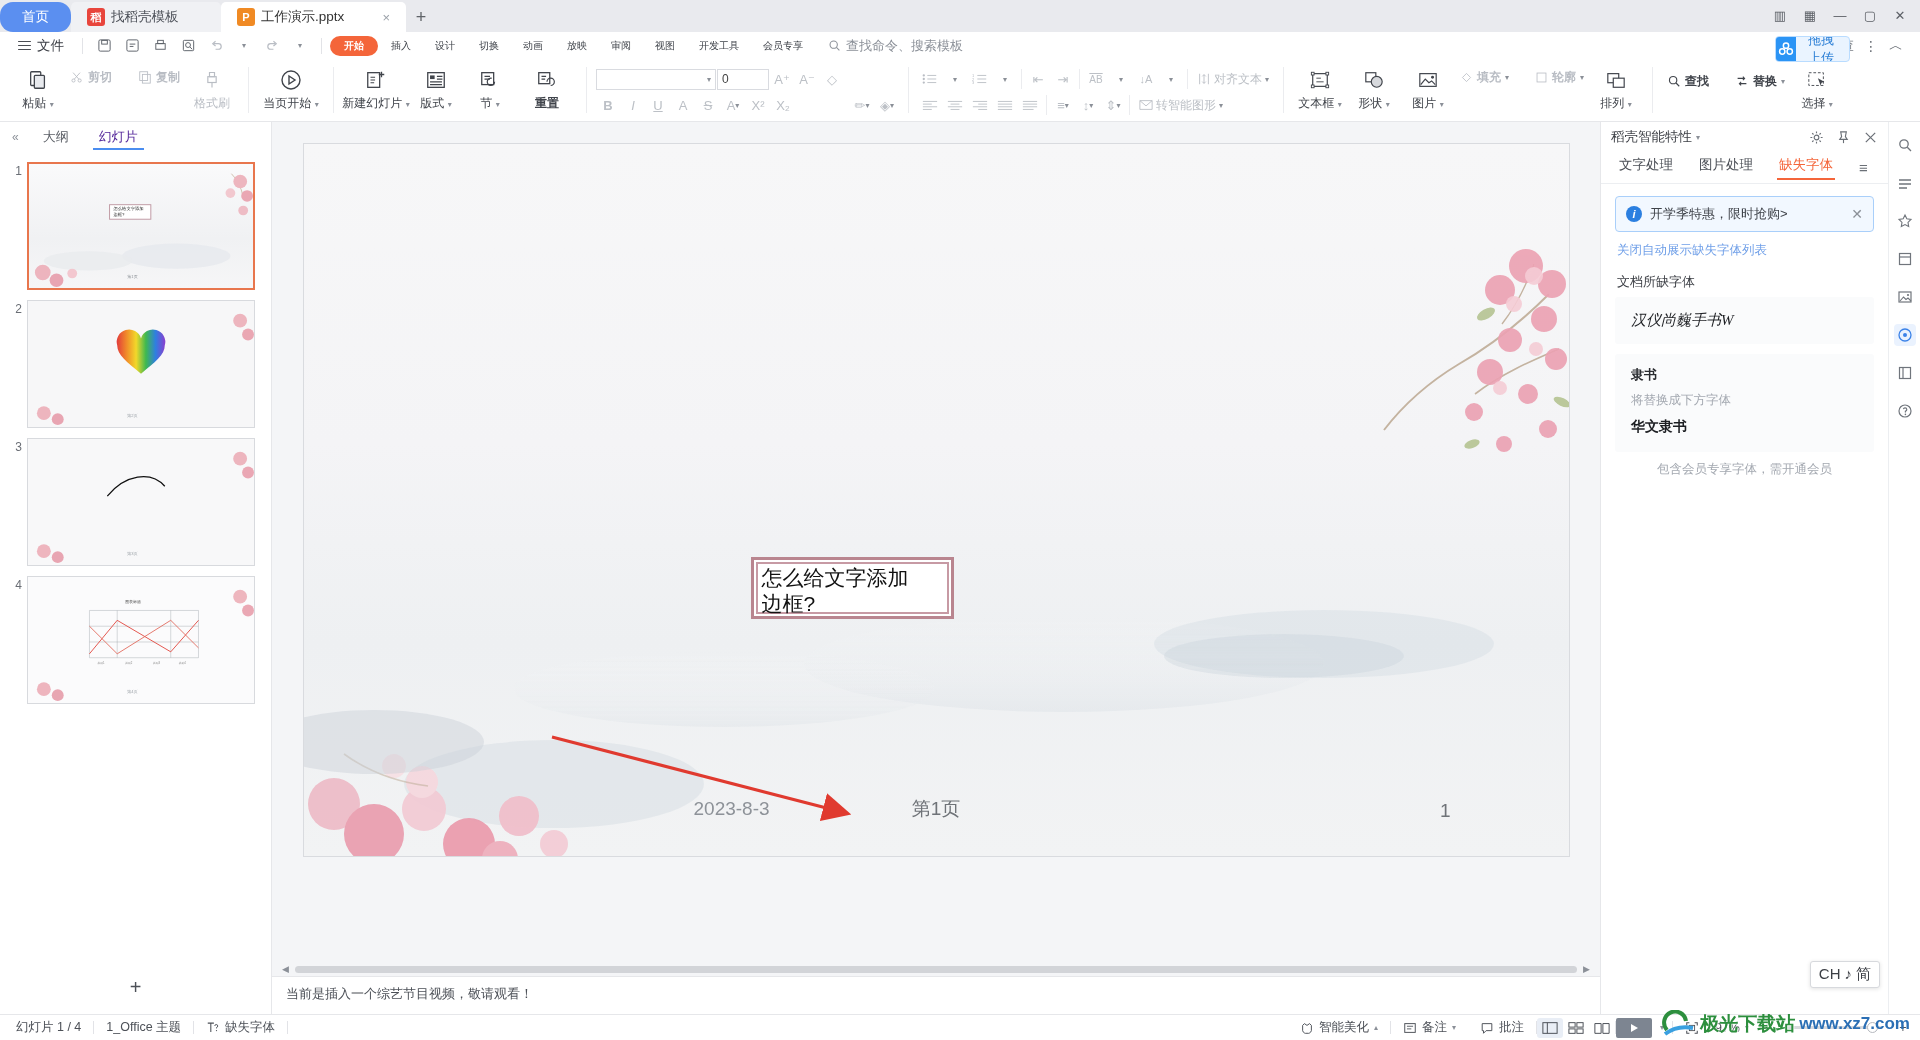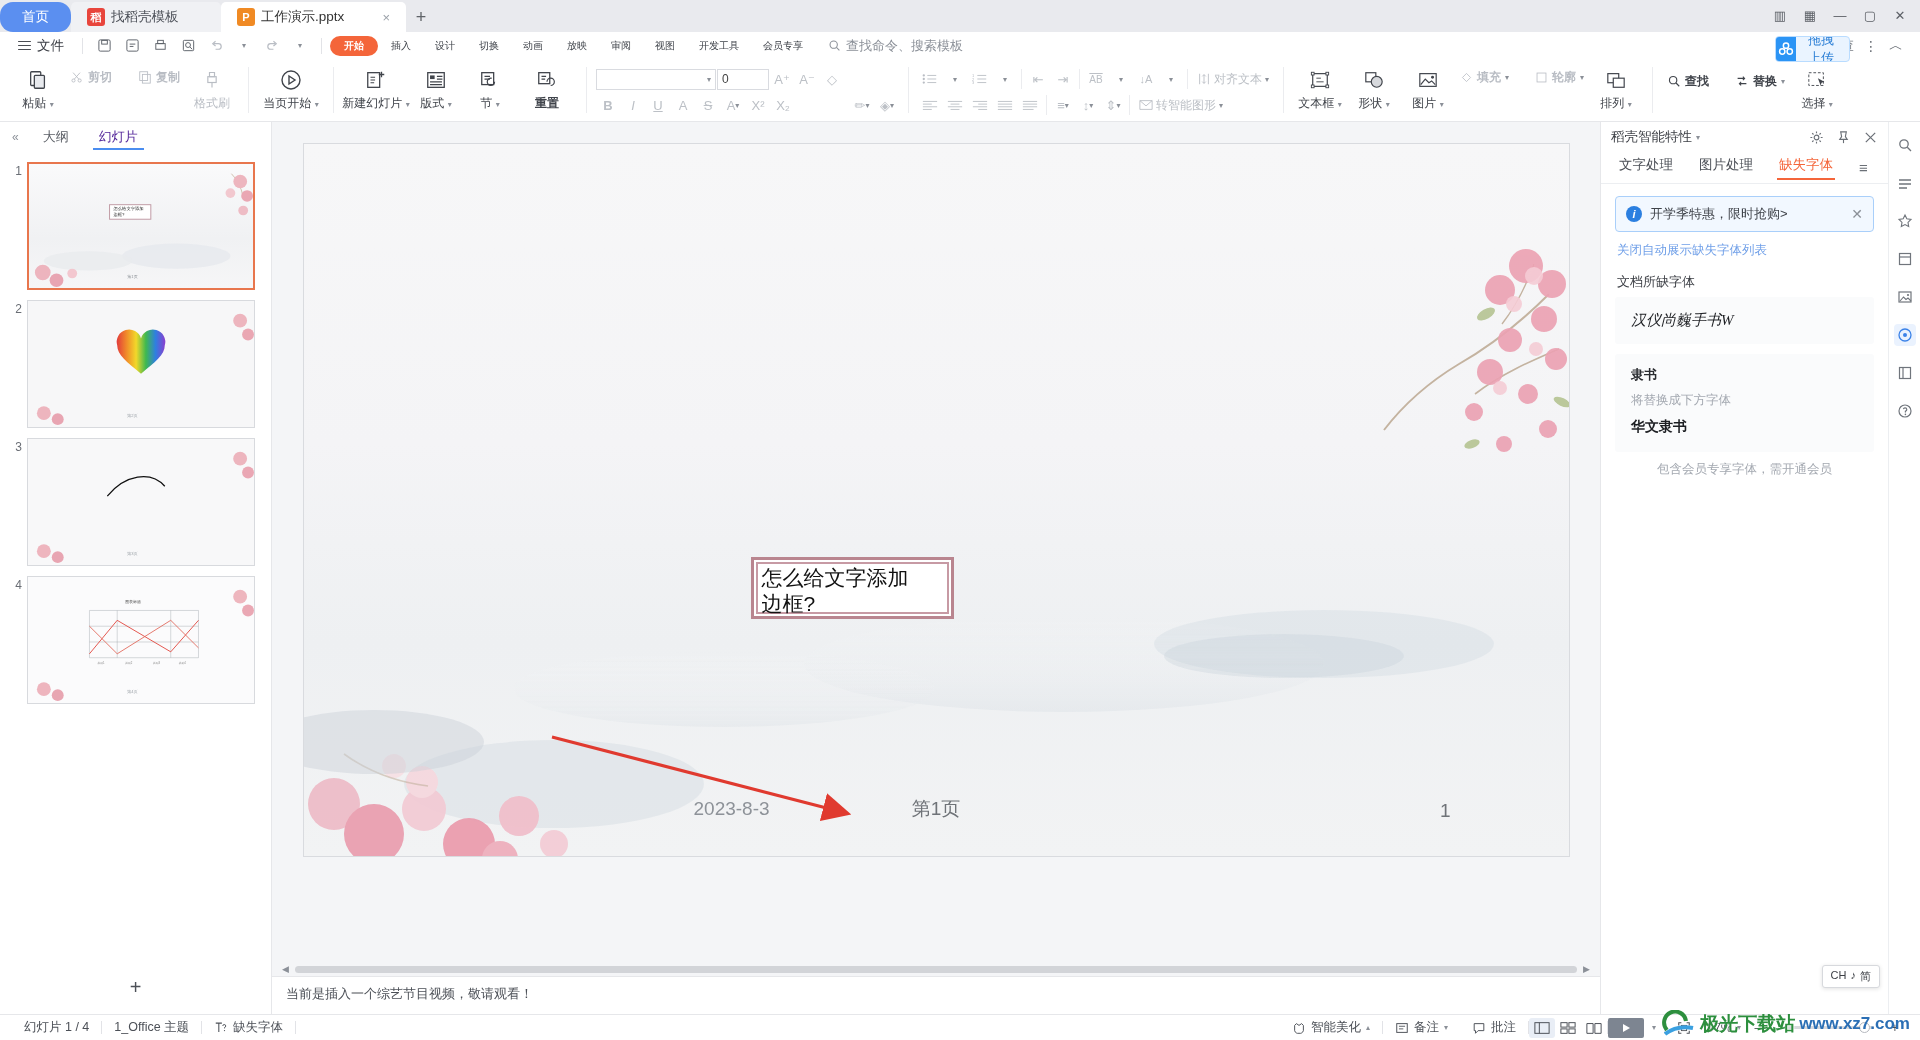--- a/index.html
+++ b/index.html
@@ -113,30 +113,30 @@
   .fc-target { font-size:14px; color:#1d1f23; font-weight:bold;}
   .dlbtn { margin:22px 14px 0 14px; height:32px; background:#f9542e; color:#fff; font-size:14px; display:flex; align-items:center; justify-content:center; border-radius:3px; font-weight:bold;}
   .dlnote { text-align:center; font-size:12.5px; color:#a3a8b0; padding-top:9px;}
 
   
   .rail { width:32px; background:#fff; border-left:1px solid #eceef1; display:flex; flex-direction:column; align-items:center; gap:16px; padding-top:12px;}
   .rail .ri { width:22px; height:22px; display:flex; align-items:center; justify-content:center; color:#70757c; border-radius:4px;}
   .rail .ri.active { background:#eaf2fe; color:#3b82e8;}
 
   
-  .statusbar { height:26px; background:#fff; border-top:1px solid #e6e7ea; display:flex; align-items:center; padding:0 12px; font-size:12.5px; color:#4c5057; gap:0; flex:0 0 26px;}
+  .statusbar { height:26px; background:#fff; border-top:1px solid #e6e7ea; display:flex; align-items:center; padding:0 4px; font-size:12.5px; color:#4c5057; gap:0; flex:0 0 26px;}
   .st-item { padding:0 12px; display:flex; align-items:center; gap:5px; }
   .st-sep { width:1px; height:13px; background:#e2e3e7;}
   .st-right { margin-left:auto; display:flex; align-items:center; gap:0;}
   .viewbtn { width:26px; height:20px; display:flex; align-items:center; justify-content:center; color:#4c5057;}
   .viewbtn.on { background:#e9eef6; border-radius:3px;}
   .playbtn { width:36px; height:20px; background:#7d8591; color:#fff; display:flex; align-items:center; justify-content:center; border-radius:2px;}
   .zoomline { width:95px; height:3px; background:#d8dade; border-radius:2px; position:relative; margin:0 8px;}
   .zoomknob { position:absolute; right:4px; top:-4px; width:11px; height:11px; border-radius:50%; background:#fff; border:1px solid #b6b9bf;}
-  .imebadge { position:absolute; right:40px; bottom:52px; background:#fff; border:1px solid #d7d9dd; border-radius:3px; padding:3px 8px; font-size:11px; color:#3c3f45; box-shadow:0 1px 4px rgba(0,0,0,.12); display:flex; gap:4px;}
+  .imebadge { position:absolute; right:40px; bottom:52px; background:#fff; border:1px solid #d7d9dd; border-radius:3px; padding:3px 8px; font-size:15px; color:#3c3f45; box-shadow:0 1px 4px rgba(0,0,0,.12); display:flex; gap:4px;}
 
   
   .wm { position:absolute; right:10px; bottom:2px; display:flex; align-items:center; gap:4px; pointer-events:none;}
   .wm .wtxt { font-size:19px; font-weight:bold; color:#2d8f3e; text-shadow:1px 1px 0 rgba(255,255,255,.7);}
   .wm .wtxt2 { font-size:17px; font-weight:bold; color:#2b6fb5;}
 
   
   .slidebg { position:absolute; inset:0; background:
      linear-gradient(to bottom, #f7f7f8 0%, #f4f4f6 42%, #eef0f2 70%, #f2f3f4 100%); }
   .mistwrap { position:absolute; inset:0; opacity:.85;}

